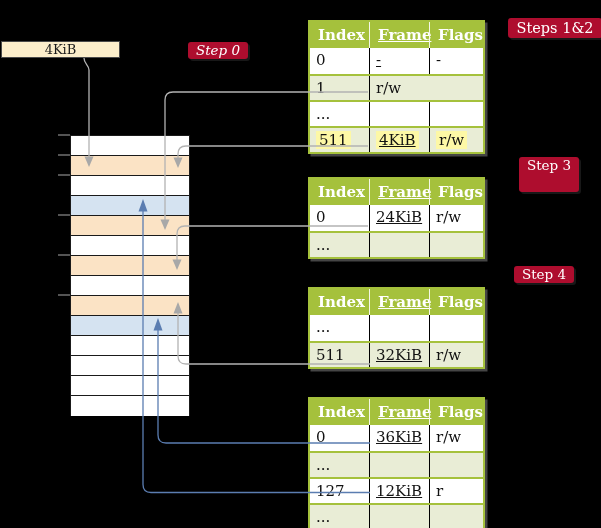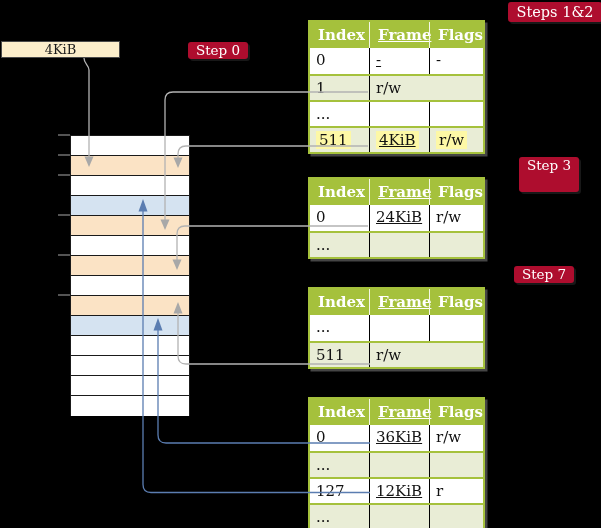--- a/index.html
+++ b/index.html
@@ -22,22 +22,22 @@
     position:absolute;left:1px;top:41px;width:119px;height:17px;
     background:#fceecb;border:1px solid #4a4a4a;box-sizing:border-box;
     color:#1a1a1a;font-size:13px;line-height:15px;text-align:center;z-index:3;
   }
   
   .badge{
     position:absolute;background:#ae0d2e;color:#fff;text-align:center;
     border-radius:3px;font-size:13.5px;z-index:3;
     box-shadow:2px 2px 0 rgba(70,70,70,.35);
   }
-  #badge-step0{left:188px;top:42px;width:60px;height:17px;line-height:17px;}
-  #badge-steps12{left:508px;top:2px;width:94px;height:20px;line-height:20px;font-size:14.5px;}
+  #badge-step0{left:188px;top:42px;width:60px;height:17px;line-height:17px;font-style:italic;}
+  #badge-steps12{left:508px;top:18px;width:94px;height:20px;line-height:20px;font-size:14.5px;}
   #badge-step3{left:519px;top:157px;width:60px;height:35px;line-height:17px;}
   #badge-step4{left:514px;top:266px;width:60px;height:17px;line-height:17px;}
   
   .ptable{
     position:absolute;left:308px;width:177px;border:2px solid #a5c13c;
     box-sizing:border-box;background:#fff;z-index:2;
     box-shadow:2.5px 2.5px 0 rgba(125,125,125,.55);
   }
   #table1{top:20px;} #table2{top:177px;} #table3{top:287px;} #table4{top:397px;}
   .thead{display:flex;background:#a5c13c;height:26px;}
@@ -63,21 +63,21 @@
 </head>
 <body>
 
 <div id="canvas">
 
   <div id="fourkib">4KiB</div>
 
   <div class="badge" id="badge-step0">Step 0</div>
   <div class="badge" id="badge-steps12">Steps 1&amp;2</div>
   <div class="badge" id="badge-step3">Step 3</div>
-  <div class="badge" id="badge-step4">Step 7</div>
+  <div class="badge" id="badge-step4">Step 4</div>
 
   <div id="memory">
     <div class="mrow fill-plain"></div>
     <div class="mrow fill-page"></div>
     <div class="mrow fill-plain"></div>
     <div class="mrow fill-target"></div>
     <div class="mrow fill-page"></div>
     <div class="mrow fill-plain"></div>
     <div class="mrow fill-page"></div>
     <div class="mrow fill-plain"></div>
@@ -140,20 +140,21 @@
       <span class="c-frame">Frame</span>
       <span class="c-flags">Flags</span>
     </div>
     <div class="trow">
       <span class="c-index">...</span>
       <span class="c-frame"></span>
       <span class="c-flags"></span>
     </div>
     <div class="trow shade">
       <span class="c-index">511</span>
+      <span class="c-frame">32KiB</span>
       <span class="c-flags">r/w</span>
     </div>
   </div>
 
   <div class="ptable" id="table4">
     <div class="thead">
       <span class="c-index">Index</span>
       <span class="c-frame">Frame</span>
       <span class="c-flags">Flags</span>
     </div>

